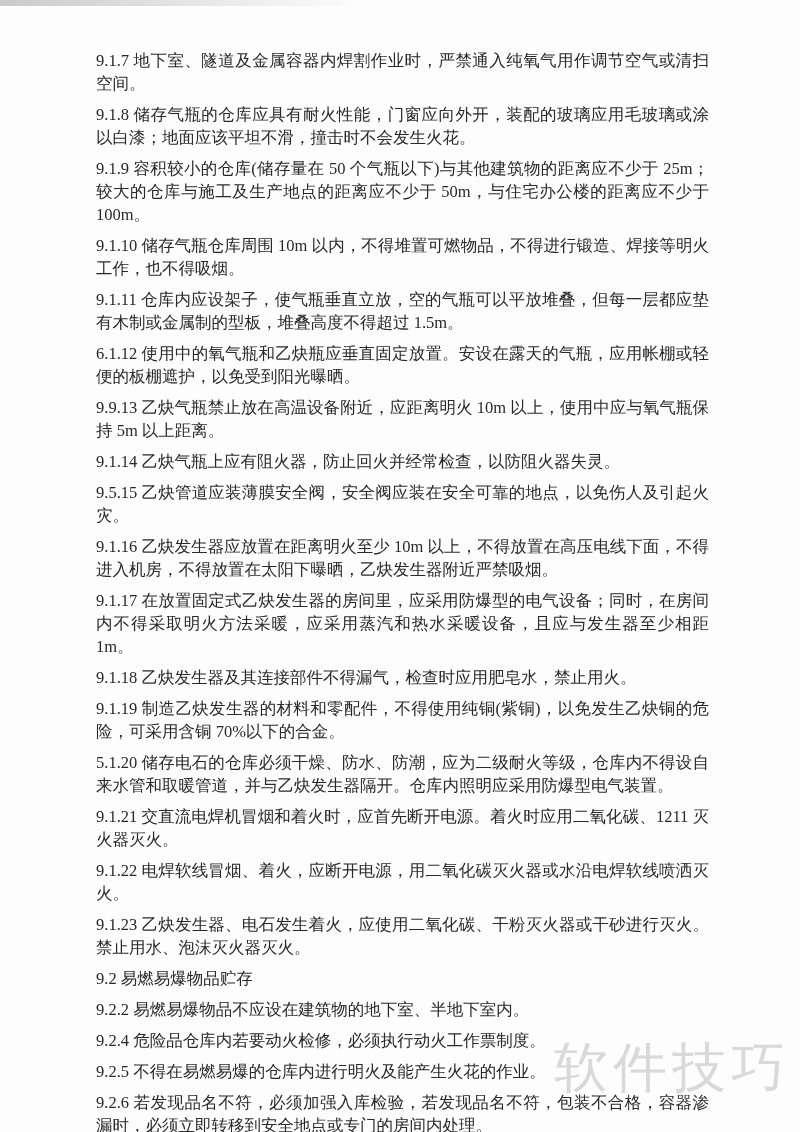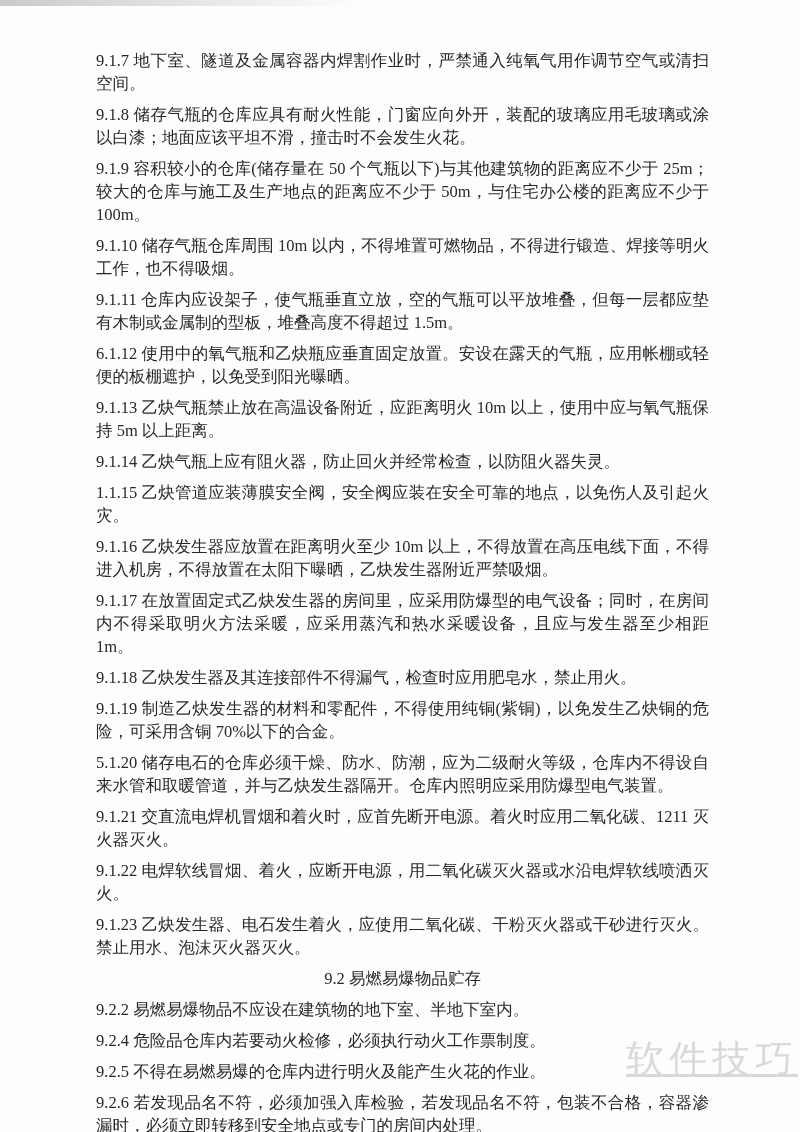--- a/index.html
+++ b/index.html
@@ -31,52 +31,50 @@
     font-size: 16.5px;
     line-height: 23px;
     text-align: justify;
     text-justify: inter-ideograph;
   }
   .content p {
     margin: 8px;
     padding: 0;
   }
   .content p.heading {
-    text-align: center;
   }
   .watermark {
     position: absolute;
     top: 1040px;
-    right: 2px;
-    font-size: 38px;
+    right: 10px;
+    font-size: 54px;
     line-height: 1;
     color: #d9d9d9;
     font-family: "Liberation Sans", "DejaVu Sans", sans-serif;
     font-weight: 300;
     letter-spacing: 5px;
     white-space: nowrap;
     user-select: none;
-    text-decoration: underline;
   }
 </style>
 </head>
 <body>
 
 <div class="page">
   <div class="scan-edge-top"></div>
   <div class="content" id="doc-content">
       <p>9.1.7 地下室、隧道及金属容器内焊割作业时，严禁通入纯氧气用作调节空气或清扫空间。</p>
       <p>9.1.8 储存气瓶的仓库应具有耐火性能，门窗应向外开，装配的玻璃应用毛玻璃或涂以白漆；地面应该平坦不滑，撞击时不会发生火花。</p>
       <p>9.1.9 容积较小的仓库(储存量在 50 个气瓶以下)与其他建筑物的距离应不少于 25m；较大的仓库与施工及生产地点的距离应不少于 50m，与住宅办公楼的距离应不少于 100m。</p>
       <p>9.1.10 储存气瓶仓库周围 10m 以内，不得堆置可燃物品，不得进行锻造、焊接等明火工作，也不得吸烟。</p>
       <p>9.1.11 仓库内应设架子，使气瓶垂直立放，空的气瓶可以平放堆叠，但每一层都应垫有木制或金属制的型板，堆叠高度不得超过 1.5m。</p>
       <p>6.1.12 使用中的氧气瓶和乙炔瓶应垂直固定放置。安设在露天的气瓶，应用帐棚或轻便的板棚遮护，以免受到阳光曝晒。</p>
-      <p>9.1.13 乙炔气瓶禁止放在高温设备附近，应距离明火 10m 以上，使用中应与氧气瓶保持 5m 以上距离。</p>
+      <p>9.9.13 乙炔气瓶禁止放在高温设备附近，应距离明火 10m 以上，使用中应与氧气瓶保持 5m 以上距离。</p>
       <p>9.1.14 乙炔气瓶上应有阻火器，防止回火并经常检查，以防阻火器失灵。</p>
-      <p>1.1.15 乙炔管道应装薄膜安全阀，安全阀应装在安全可靠的地点，以免伤人及引起火灾。</p>
+      <p>9.5.15 乙炔管道应装薄膜安全阀，安全阀应装在安全可靠的地点，以免伤人及引起火灾。</p>
       <p>9.1.16 乙炔发生器应放置在距离明火至少 10m 以上，不得放置在高压电线下面，不得进入机房，不得放置在太阳下曝晒，乙炔发生器附近严禁吸烟。</p>
       <p>9.1.17 在放置固定式乙炔发生器的房间里，应采用防爆型的电气设备；同时，在房间内不得采取明火方法采暖，应采用蒸汽和热水采暖设备，且应与发生器至少相距 1m。</p>
       <p>9.1.18 乙炔发生器及其连接部件不得漏气，检查时应用肥皂水，禁止用火。</p>
       <p>9.1.19 制造乙炔发生器的材料和零配件，不得使用纯铜(紫铜)，以免发生乙炔铜的危险，可采用含铜 70%以下的合金。</p>
       <p>5.1.20 储存电石的仓库必须干燥、防水、防潮，应为二级耐火等级，仓库内不得设自来水管和取暖管道，并与乙炔发生器隔开。仓库内照明应采用防爆型电气装置。</p>
       <p>9.1.21 交直流电焊机冒烟和着火时，应首先断开电源。着火时应用二氧化碳、1211 灭火器灭火。</p>
       <p>9.1.22 电焊软线冒烟、着火，应断开电源，用二氧化碳灭火器或水沿电焊软线喷洒灭火。</p>
       <p>9.1.23 乙炔发生器、电石发生着火，应使用二氧化碳、干粉灭火器或干砂进行灭火。禁止用水、泡沫灭火器灭火。</p>
       <p class="heading">9.2  易燃易爆物品贮存</p>
       <p>9.2.2 易燃易爆物品不应设在建筑物的地下室、半地下室内。</p>

